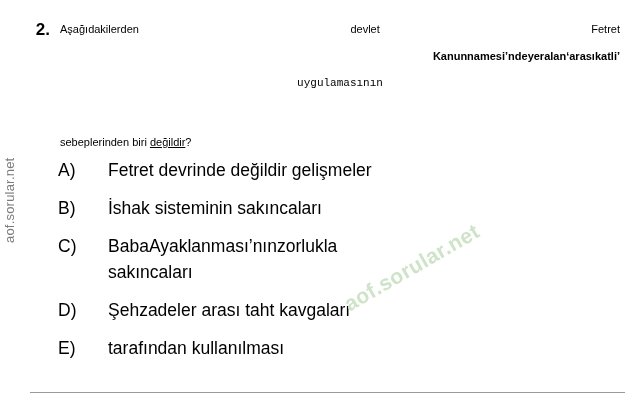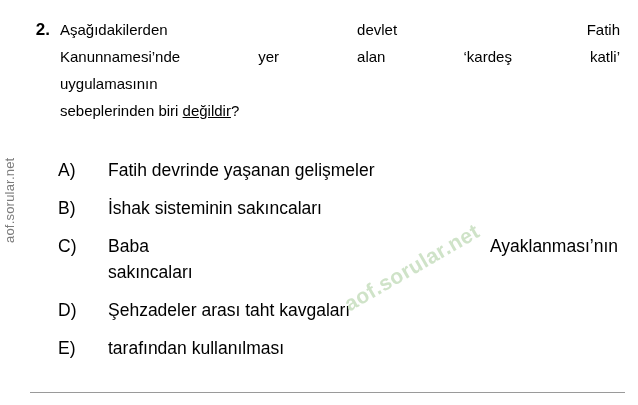--- a/index.html
+++ b/index.html
@@ -72,27 +72,28 @@
     font-size: 17px;
     font-weight: bold;
     text-align: right;
     padding-right: 10px;
     box-sizing: border-box;
     line-height: 27px;
   }
 
   .q-text {
     flex: 1 1 auto;
-    font-size: 15px;
+    font-size: 11px;
     line-height: 27px;
     text-align: justify;
     text-justify: inter-word;
   }
   .q-text .lastline {
     text-align: left;
+    margin-top: 32px;
   }
   .u {
     text-decoration: underline;
   }
 
   .options {
     position: absolute;
     left: 58px;
     top: 157px;
     width: 560px;
@@ -138,61 +139,62 @@
 
   <div class="side-watermark">aof.sorular.net</div>
 
   <div class="question-block">
     <div class="q-row">
       <div class="q-number">2.</div>
       <div class="q-text">
         <div style="display:flex; justify-content:space-between;">
           <span>Aşağıdakilerden</span>
           <span>devlet</span>
-          <span>Fatih</span>
-        </div>
-        <div style="display:flex; justify-content:space-between;">
+          <span>Fetret</span>
+        </div>
+        <div style="display:flex; justify-content:flex-end;font-weight:bold;">
           <span>Kanunnamesi’nde</span>
           <span>yer</span>
           <span>alan</span>
-          <span>‘kardeş</span>
+          <span>‘arası</span>
           <span>katli’</span>
         </div>
-        <div style="display:flex; justify-content:space-between;">
+        <div style="display:flex; justify-content:center;font-family:Liberation Mono, monospace;">
           <span>uygulamasının</span>
         </div>
         <div class="lastline">
           <span>sebeplerinden biri </span><span class="u">değildir</span><span>?</span>
         </div>
       </div>
     </div>
   </div>
 
   <div class="options">
 
     <div class="option">
       <div class="opt-letter">A)</div>
       <div class="opt-text">
-        <div>Fatih devrinde yaşanan gelişmeler</div>
+        <div>Fetret devrinde değildir gelişmeler</div>
       </div>
     </div>
 
     <div class="option">
       <div class="opt-letter">B)</div>
       <div class="opt-text">
         <div>İshak sisteminin sakıncaları</div>
       </div>
     </div>
 
     <div class="option">
       <div class="opt-letter">C)</div>
       <div class="opt-text">
-        <div style="display:flex; justify-content:space-between;">
+        <div style="display:flex; justify-content:flex-start;">
           <span>Baba</span>
           <span>Ayaklanması’nın</span>
+          <span>zorlukla</span>
         </div>
         <div class="lastline">sakıncaları</div>
       </div>
     </div>
 
     <div class="option">
       <div class="opt-letter">D)</div>
       <div class="opt-text">
         <div>Şehzadeler arası taht kavgaları</div>
       </div>

